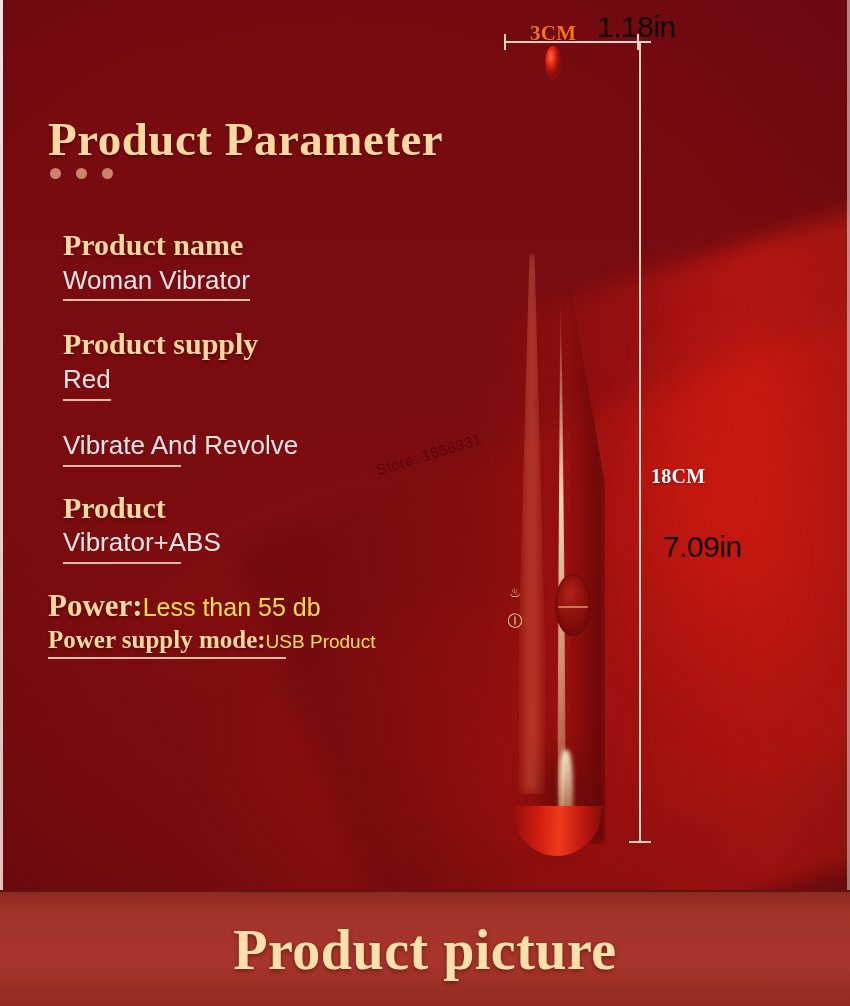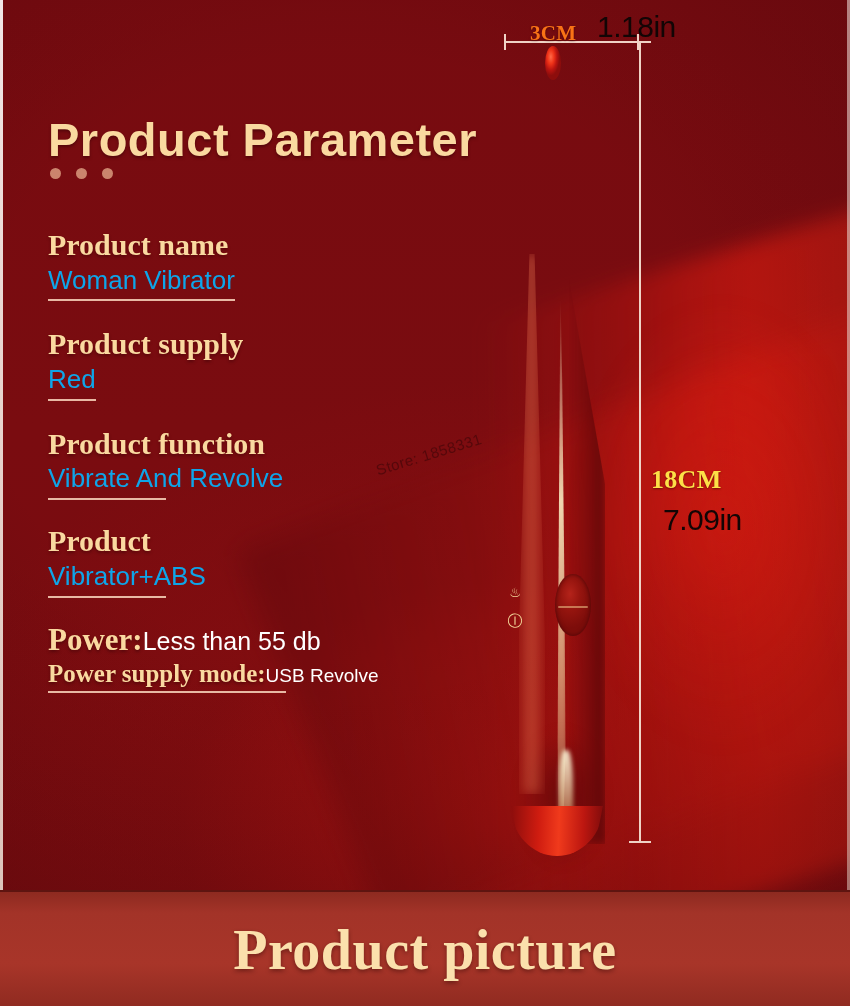--- a/index.html
+++ b/index.html
@@ -320,44 +320,44 @@
     width: 22px;
     height: 2px;
     background: #f0d3c6;
   }
   .dim-v .cap.t { top: 0; }
   .dim-v .cap.b { bottom: 0; }
   .lbl-cm-v {
     position: absolute;
     left: 651px;
     top: 465px;
-    color: #fde047;
+    color: #ffffff;
     font-family: "Liberation Serif", serif;
     font-weight: 700;
-    font-size: 26px;
+    font-size: 20px;
     letter-spacing: .3px;
     text-shadow: 0 1px 2px rgba(50,2,4,.55);
   }
   .lbl-in-v {
     position: absolute;
     left: 663px;
-    top: 503px;
+    top: 530px;
     color: #120505;
     font-family: "Liberation Sans", sans-serif;
     font-size: 30px;
     letter-spacing: -.5px;
   }
 
   
   .title {
     position: absolute;
     left: 48px;
     top: 112px;
     color: #fad9a0;
-    font-family: Liberation Sans, sans-serif;
+    font-family: Liberation Serif, serif;
     font-weight: 700;
     font-size: 47px;
     letter-spacing: .5px;
     text-shadow: 0 2px 3px rgba(50,2,6,.5);
   }
   .dots {
     position: absolute;
     left: 50px;
     top: 168px;
     display: flex;
@@ -373,32 +373,33 @@
   }
 
   .specs {
     position: absolute;
     left: 48px;
     top: 228px;
     width: 430px;
   }
   .spec {
     margin-bottom: 26px;
+    margin-left: 15px;
   }
   .spec-label {
     color: #fad9a0;
     font-family: "Liberation Serif", serif;
     font-weight: 700;
     font-size: 30px;
     line-height: 1.12;
     text-shadow: 0 2px 3px rgba(50,2,6,.45);
   }
   .spec-value {
     display: inline-block;
-    color: #0ea5e9;
+    color: #e5e5e5;
     font-family: "Liberation Sans", sans-serif;
     font-size: 26px;
     line-height: 1.3;
     margin-top: 2px;
     border-bottom: 2px solid #e8b9a4;
     padding-bottom: 2px;
   }
   .spec-value.short-rule {
     border-bottom: none;
     position: relative;
@@ -418,21 +419,21 @@
     margin-bottom: 2px;
   }
   .spec-inline .il {
     color: #fad9a0;
     font-family: "Liberation Serif", serif;
     font-weight: 700;
     font-size: 31px;
     text-shadow: 0 2px 3px rgba(50,2,6,.45);
   }
   .spec-inline .iv {
-    color: #ffffff;
+    color: #fde047;
     font-family: "Liberation Sans", sans-serif;
     font-size: 25px;
   }
   .spec-inline.small .il { font-size: 25px; text-align: right; }
   .spec-inline.small .iv { font-size: 19px; }
   .underline-row {
     position: relative;
     display: inline-block;
   }
   .underline-row::after {
@@ -539,35 +540,34 @@
         <div class="spec-label">Product name</div>
         <div class="spec-value">Woman Vibrator</div>
       </div>
 
       <div class="spec">
         <div class="spec-label">Product supply</div>
         <div class="spec-value">Red</div>
       </div>
 
       <div class="spec">
-        <div class="spec-label">Product function</div>
         <div class="spec-value short-rule">Vibrate And Revolve</div>
       </div>
 
       <div class="spec">
         <div class="spec-label">Product</div>
         <div class="spec-value short-rule">Vibrator+ABS</div>
       </div>
 
       <div class="spec-inline">
         <span class="il">Power:</span><span class="iv">Less than 55 db</span>
       </div>
 
       <div class="spec-inline small">
-        <span class="underline-row"><span class="il">Power supply mode:</span><span class="iv">USB Revolve</span></span>
+        <span class="underline-row"><span class="il">Power supply mode:</span><span class="iv">USB Product</span></span>
       </div>
 
     </div>
 
     <div class="watermark">Store: 1858331</div>
   </div>
 
   <div class="banner">
     <span class="banner-text">Product picture</span>
   </div>

